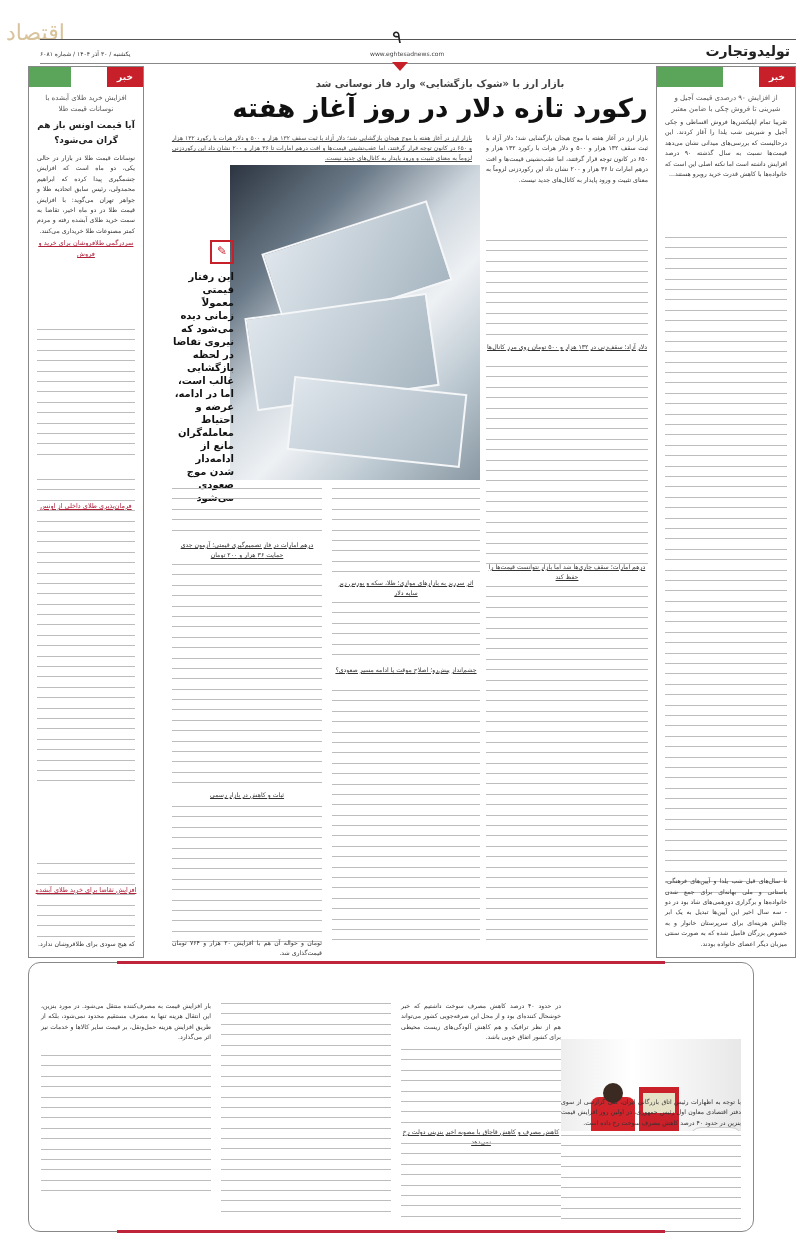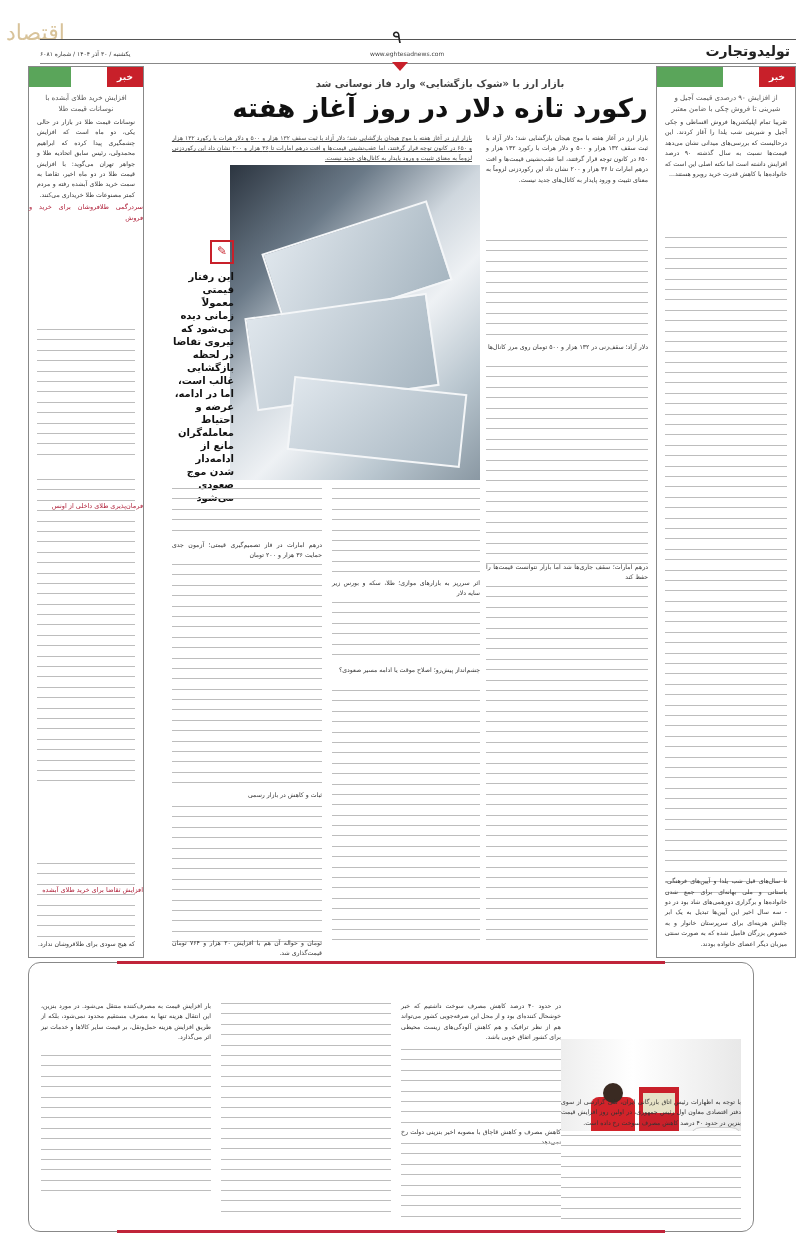--- a/index.html
+++ b/index.html
@@ -13,21 +13,21 @@
   .site{position:absolute;left:370px;top:50px;font-size:6px;color:#444;}
   .date{position:absolute;left:40px;top:50px;font-size:6px;color:#333;direction:rtl;}
   .logo{position:absolute;left:6px;top:20px;width:30px;height:36px;color:#d8c39a;font-size:22px;font-family:"DejaVu Serif",serif;}
   .box{position:absolute;border:1px solid #888;background:#fff;}
   .khabar-bar{height:20px;display:flex;}
   .khabar-green{flex:1;background:#5aa55a;}
   .khabar-red{width:36px;background:#c8202a;color:#fff;font-size:9px;font-weight:bold;text-align:center;line-height:20px;margin-left:36px;}
   .kicker{font-size:7px;color:#555;text-align:center;line-height:11px;padding:6px 6px 0;}
   .box-title{font-size:10px;font-weight:bold;text-align:center;line-height:15px;padding:3px 4px;}
   .body-txt{font-size:6.2px;line-height:10.4px;color:#333;padding:2px 8px;}
-  .subhead{color:#b0213a;font-size:6.5px;line-height:11px;}
+  .subhead{color:#b0213a;text-align:center;font-size:6.5px;line-height:11px;text-decoration:underline;}
   .supertitle{position:absolute;left:220px;width:440px;top:78px;text-align:center;font-size:10px;font-weight:bold;color:#444;}
   .main-title{position:absolute;left:220px;width:440px;top:90px;text-align:center;font-size:26px;font-weight:bold;color:#111;line-height:36px;}
   .lead{position:absolute;left:172px;width:300px;top:133px;font-size:6px;line-height:10px;color:#444;text-decoration:underline;}
   .col{position:absolute;font-size:6.2px;line-height:10.4px;color:#333;}
   .photo-dollar{position:absolute;left:230px;top:165px;width:250px;height:315px;background:linear-gradient(135deg,#2c3540 0%,#6b7a88 25%,#cfd7de 45%,#eef1f4 60%,#b9c6cf 80%,#8a98a3 100%);}
   .photo-dollar .bill{position:absolute;border:2px solid #f4f6f8;background:linear-gradient(135deg,#dfe6ec,#a7b6c1);}
   .quote-box{position:absolute;left:172px;top:240px;width:62px;height:160px;}
   .quote-icon{width:20px;height:20px;border:2px solid #c8202a;color:#c8202a;font-size:12px;text-align:center;line-height:18px;margin:0 0 6px auto;}
   .quote-txt{font-size:10px;font-weight:bold;line-height:13px;color:#111;direction:rtl;text-align:right;}
   .red-arrow{position:absolute;left:392px;top:62px;width:0;height:0;border-left:8px solid transparent;border-right:8px solid transparent;border-top:9px solid #c8202a;}
@@ -125,20 +125,21 @@
   </div>
   <div class="body-txt rtl abs" style="left:0;right:0;bottom:6px;">تا سال‌های قبل شب یلدا و آیین‌های فرهنگی، باستانی و ملی بهانه‌ای برای جمع شدن خانواده‌ها و برگزاری دورهمی‌های شاد بود در دو - سه سال اخیر این آیین‌ها تبدیل به یک ابر چالش هزینه‌ای برای سرپرستان خانوار و به خصوص بزرگان فامیل شده که به صورت سنتی میزبان دیگر اعضای خانواده بودند.</div>
 </div>
 
 <div class="box" style="left:28px;top:66px;width:114px;height:890px;">
   <div class="khabar-bar">
     <div class="khabar-green"></div>
     <div class="khabar-red">خبر</div>
   </div>
   <div class="kicker rtl" style="text-align:center">افزایش خرید طلای آبشده با نوسانات قیمت طلا</div>
+  <div class="box-title rtl" style="text-align:center;font-size:9px">آیا قیمت اونس باز هم گران می‌شود؟</div>
   <div class="body-txt rtl">نوسانات قیمت طلا در بازار در حالی یکی، دو ماه است که افزایش چشمگیری پیدا کرده که ابراهیم محمدولی، رئیس سابق اتحادیه طلا و جواهر تهران می‌گوید: با افزایش قیمت طلا در دو ماه اخیر، تقاضا به سمت خرید طلای آبشده رفته و مردم کمتر مصنوعات طلا خریداری می‌کنند.</div>
   <div class="subhead rtl">سردرگمی طلافروشان برای خرید و فروش</div>
   <div class="txtlines" style="left:8px;right:8px;top:262px;">
     <div></div>
       <div></div>
       <div></div>
       <div></div>
       <div></div>
       <div></div>
       <div></div>

